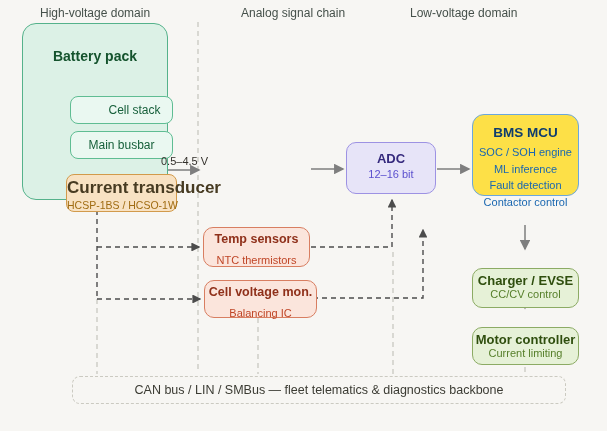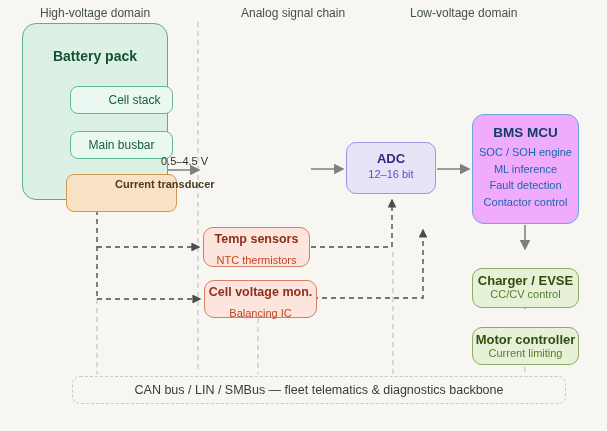--- a/index.html
+++ b/index.html
@@ -21,43 +21,43 @@
     left:22px;top:23px;width:146px;height:177px;
     background:#dcf1e6;border:1.5px solid #55b28b;border-radius:14px;
   }
   .battery>.t{margin-top:24px;font-size:14px;color:#14532d;}
   .subgreen{
     position:absolute;box-sizing:border-box;
     background:#eaf8f1;border:1px solid #5fbd93;border-radius:8px;
     display:flex;align-items:center;justify-content:center;
     font-size:12px;color:#17603b;
   }
-  .cellstack{left:47px;top:62px;width:103px;height:28px;padding-left:26px;}
+  .cellstack{left:47px;top:72px;width:103px;height:28px;padding-left:26px;}
   .busbar{left:47px;top:107px;width:103px;height:28px;}
   .transducer{
     left:43px;top:150px;width:111px;height:38px;
     background:#f8e2c3;border:1px solid #d29a4b;border-radius:8px;
     padding-top:3px;
   }
-  .transducer .t{font-size:11px;color:#473b22;padding-left:48px;}
+  .transducer .t{font-size:17px;color:#473b22;}
   .transducer .s{font-size:10.5px;color:#a06c12;margin-top:1px;}
 
   
   .purple{
     background:#e7e4f8;border:1px solid #9d92e3;border-radius:10px;padding-top:8px;
   }
   .purple .t{font-size:12.5px;color:#35297d;}
   .purple .s{font-size:11px;color:#5b50ce;margin-top:2px;}
   .sigcond{left:203px;top:142px;width:107px;height:52px;}
   .adc{left:346px;top:142px;width:90px;height:52px;}
 
   
   .mcu{
-    left:472px;top:114px;width:107px;height:110px;
-    background:#f0abfc;border:1px solid #6ba7dd;border-radius:12px;padding-top:10px;
+    left:472px;top:114px;width:107px;height:82px;
+    background:#fde047;border:1px solid #6ba7dd;border-radius:12px;padding-top:10px;
   }
   .mcu .t{font-size:13.5px;color:#0f3d6e;margin-bottom:4px;}
   .mcu .s{font-size:11px;color:#1a67b0;line-height:16.5px;}
 
   
   .salmon{
     background:#fbe5dc;border:1px solid #d87e61;border-radius:10px;padding-top:4px;
   }
   .salmon .t{font-size:12.5px;color:#8f301a;}
   .salmon .s{font-size:11px;color:#bf4526;margin-top:8px;}
@@ -134,20 +134,21 @@
   <div class="node battery">
     <div class="t">Battery pack</div>
     <div class="subgreen cellstack">
       <span>Cell stack</span>
     </div>
     <div class="subgreen busbar">
       <span>Main busbar</span>
     </div>
     <div class="node transducer">
       <div class="t">Current transducer</div>
+      <div class="s">HCSP-1BS / HCSO-1W</div>
     </div>
   </div>
 
   <span class="alabel">0.5–4.5 V</span>
 
 
   <div class="node purple adc">
     <div class="t" style="font-size:13px">ADC</div>
     <div class="s">12–16 bit</div>
   </div>

